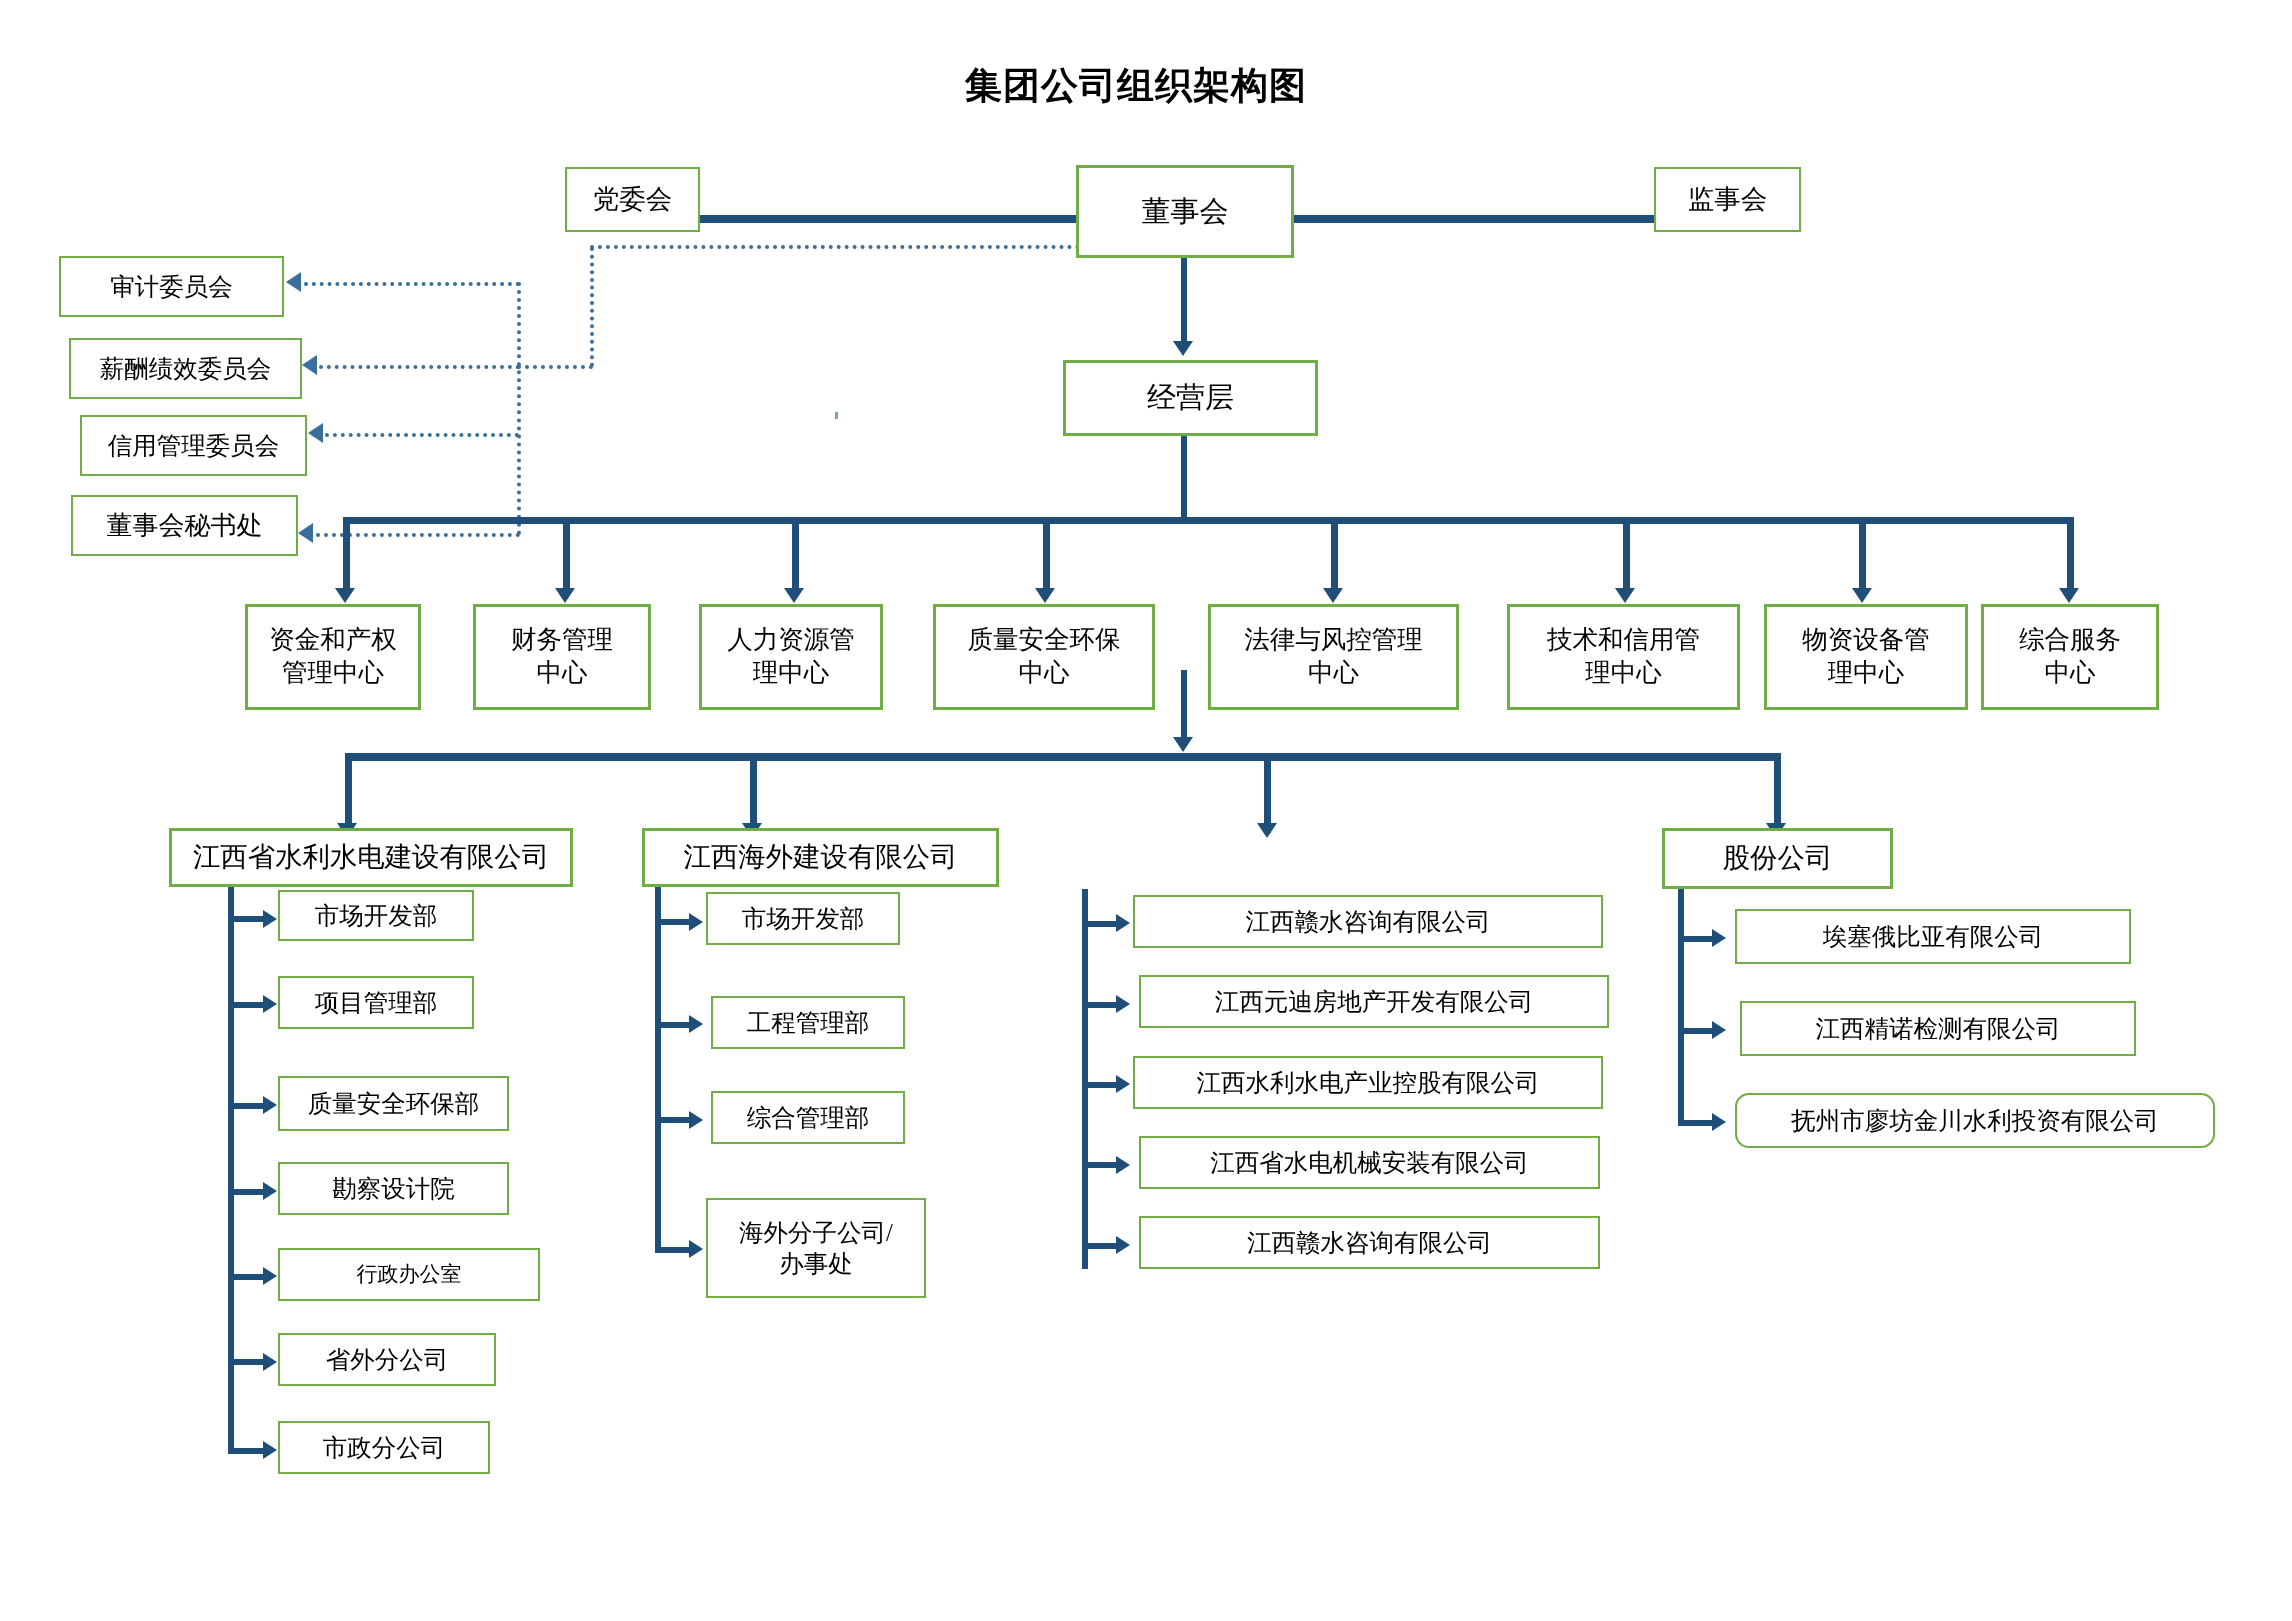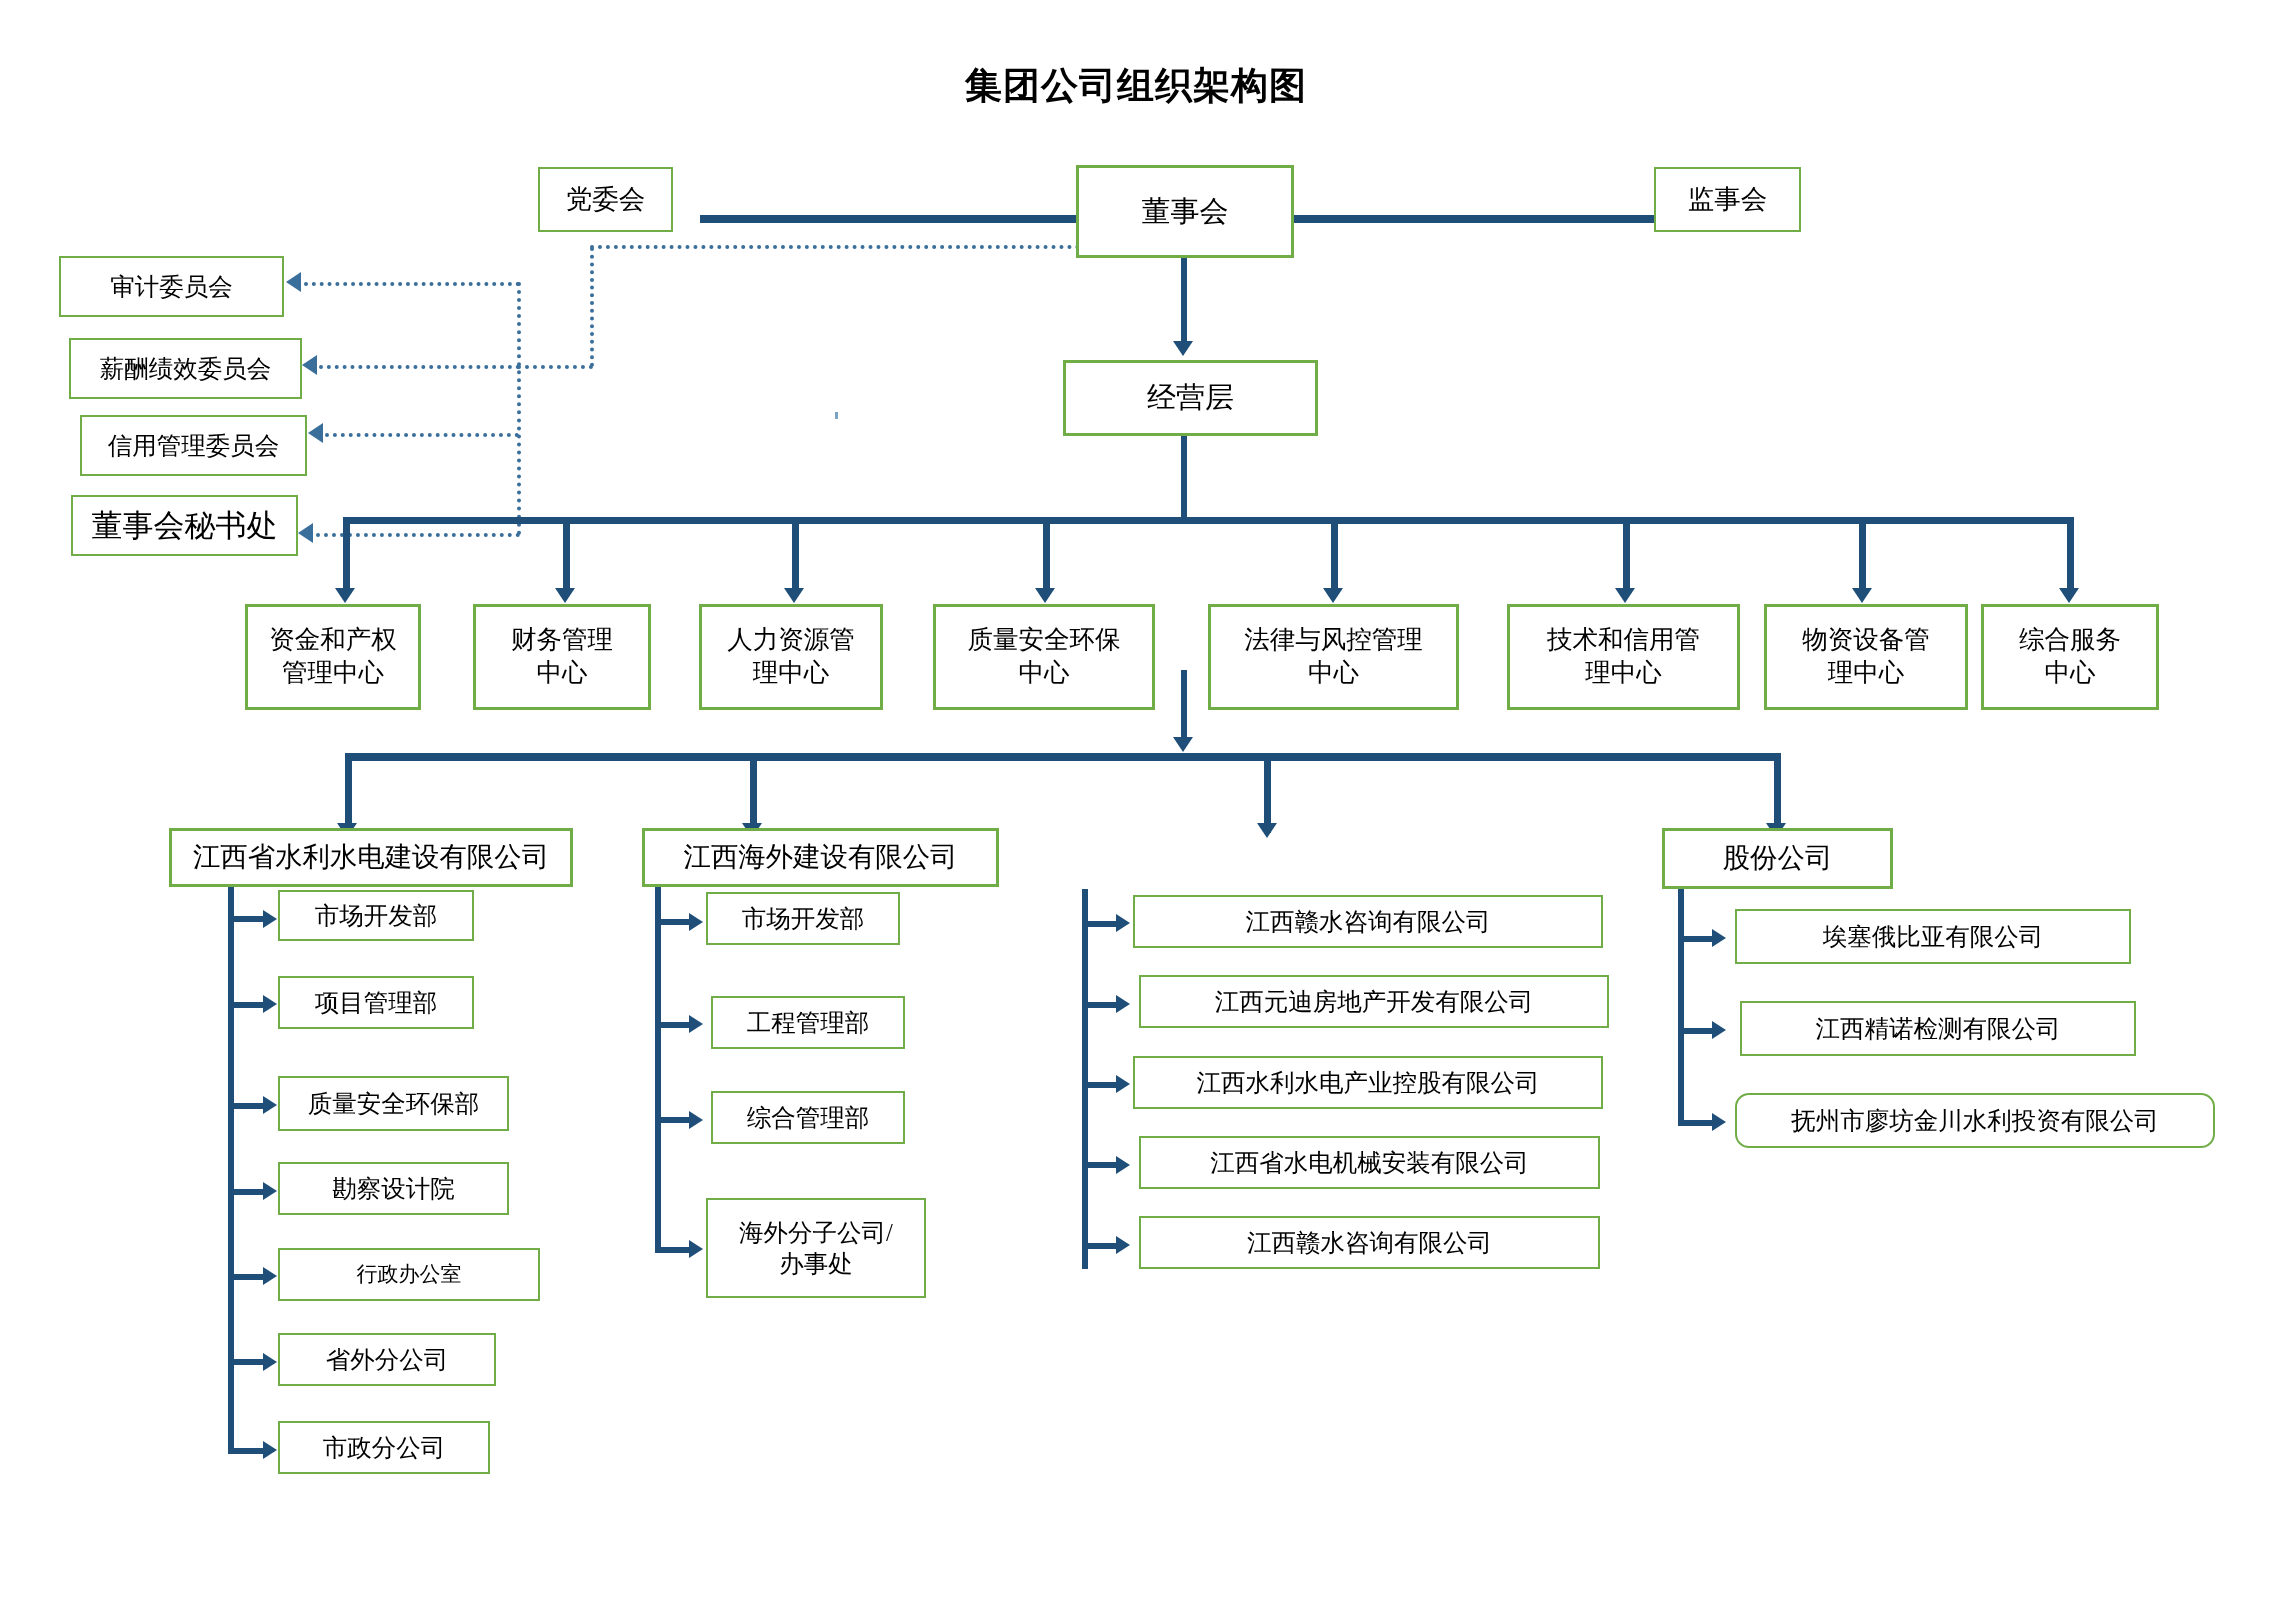--- a/index.html
+++ b/index.html
@@ -94,39 +94,39 @@
     z-index: 1;
   }
 </style>
 </head>
 <body>
 
 <div id="canvas">
 
   <div class="t-title" style="left:965px; top:61px;">集团公司组织架构图</div>
 
-  <div class="node thin" style="left:538px; top:167px; width:135px; height:65px; font-size:26.5px;">党委会</div>
+  <div class="node thin" style="left:565px; top:167px; width:135px; height:65px; font-size:26.5px;">党委会</div>
 
   <div class="node" style="left:1076px; top:165px; width:218px; height:93px; font-size:29px;">董事会</div>
 
   <div class="node thin" style="left:1654px; top:167px; width:147px; height:65px; font-size:26.5px;">监事会</div>
 
   <div class="node" style="left:1063px; top:360px; width:255px; height:76px; font-size:29px;">经营层</div>
 
   <div class="ln dark" style="left:700px; top:215px; width:376px; height:7.8px;"></div>
 
   <div class="ln dark" style="left:1294px; top:215px; width:361px; height:7.8px;"></div>
 
   <div class="ln dark" style="left:1181px; top:258px; width:5.9px; height:86px;"></div>
   <div class="arrow-down" style="left:1173px; top:341px;"></div>
 
   <div class="node thin" style="left:59px; top:256px; width:225px; height:61px; font-size:24.5px;">审计委员会</div>
   <div class="node thin" style="left:69px; top:338px; width:233px; height:61px; font-size:24.5px;">薪酬绩效委员会</div>
   <div class="node thin" style="left:80px; top:415px; width:227px; height:61px; font-size:24.5px;">信用管理委员会</div>
-  <div class="node thin" style="left:71px; top:495px; width:227px; height:61px; font-size:31px;">董事会秘书处</div>
+  <div class="node thin" style="left:71px; top:495px; width:227px; height:61px; font-size:26px;">董事会秘书处</div>
 
   <div class="dot-v" style="left:590px; top:247px; height:120px;"></div>
   <div class="dot-h" style="left:590px; top:245px; width:490px;"></div>
   <div class="dot-h" style="left:517px; top:365px; width:76px;"></div>
 
   <div class="dot-v" style="left:517px; top:282px; height:253px;"></div>
 
   <div class="dot-h" style="left:304px; top:282px; width:216px;"></div>
   <div class="arrow-left" style="left:286px; top:272px;"></div>
 

